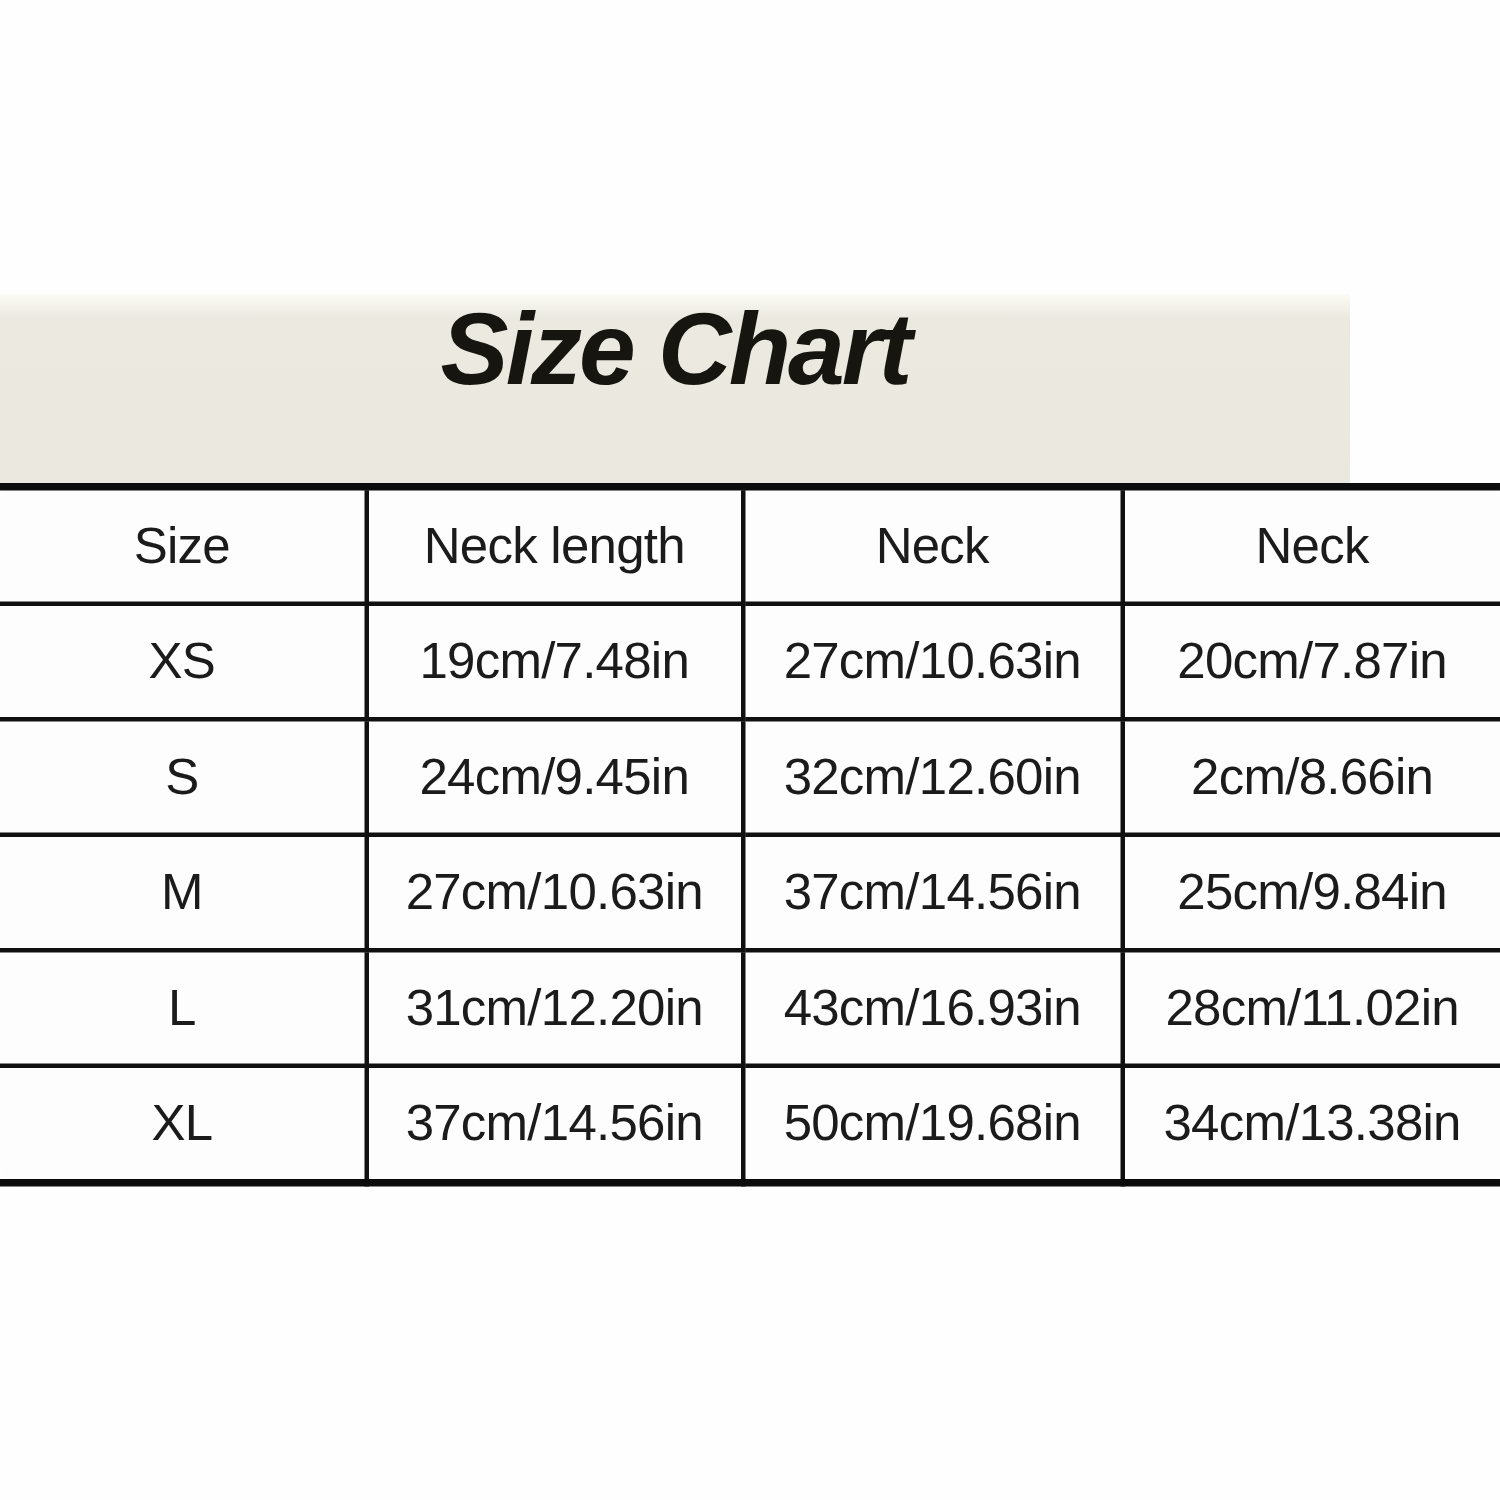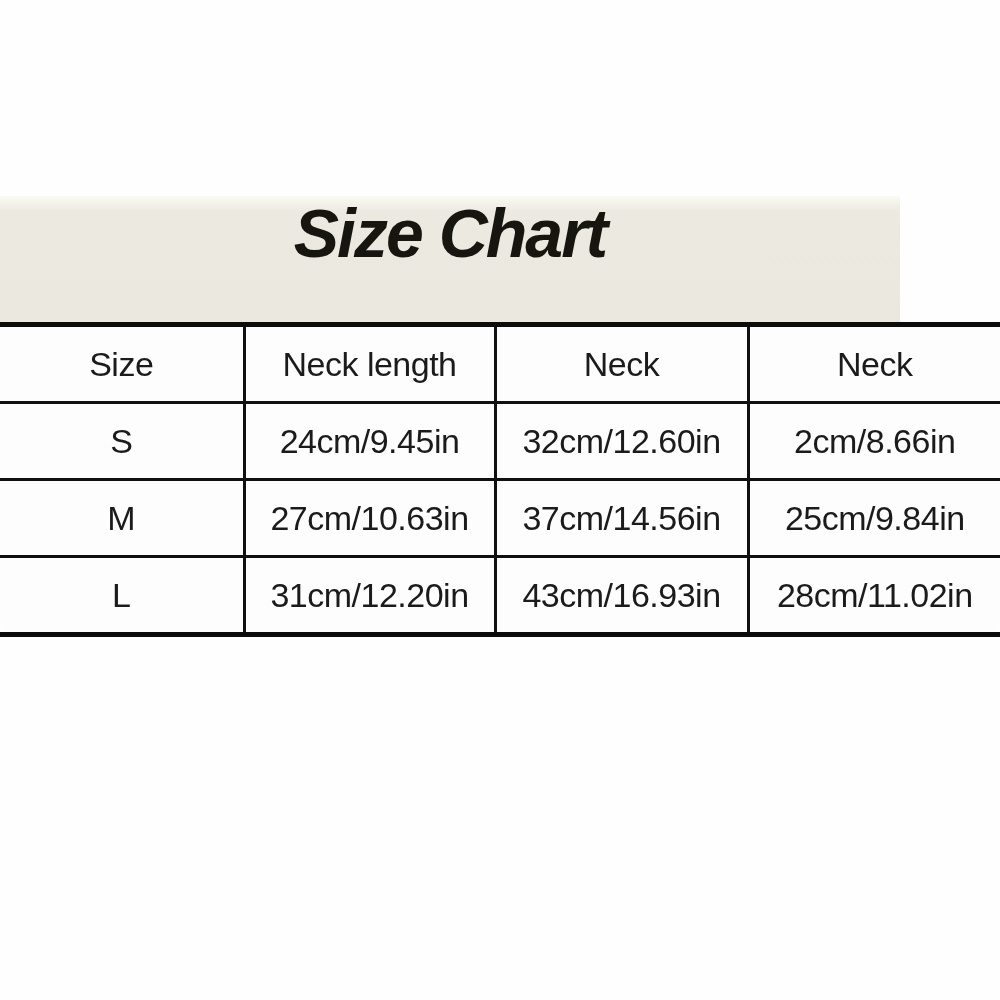--- a/index.html
+++ b/index.html
@@ -84,33 +84,45 @@
     <thead>
       <tr>
           <th>Size</th>
           <th>Neck length</th>
           <th>Neck</th>
           <th>Neck</th>
         </tr>
     </thead>
     <tbody>
         <tr>
+          <td>XS</td>
+          <td>19cm/7.48in</td>
+          <td>27cm/10.63in</td>
+          <td>20cm/7.87in</td>
+        </tr>
+        <tr>
           <td>S</td>
           <td>24cm/9.45in</td>
           <td>32cm/12.60in</td>
           <td>2cm/8.66in</td>
         </tr>
         <tr>
           <td>M</td>
           <td>27cm/10.63in</td>
           <td>37cm/14.56in</td>
           <td>25cm/9.84in</td>
         </tr>
         <tr>
           <td>L</td>
           <td>31cm/12.20in</td>
           <td>43cm/16.93in</td>
           <td>28cm/11.02in</td>
         </tr>
+        <tr>
+          <td>XL</td>
+          <td>37cm/14.56in</td>
+          <td>50cm/19.68in</td>
+          <td>34cm/13.38in</td>
+        </tr>
       </tbody>
   </table>
 
 </div>
 
 </body></html>

